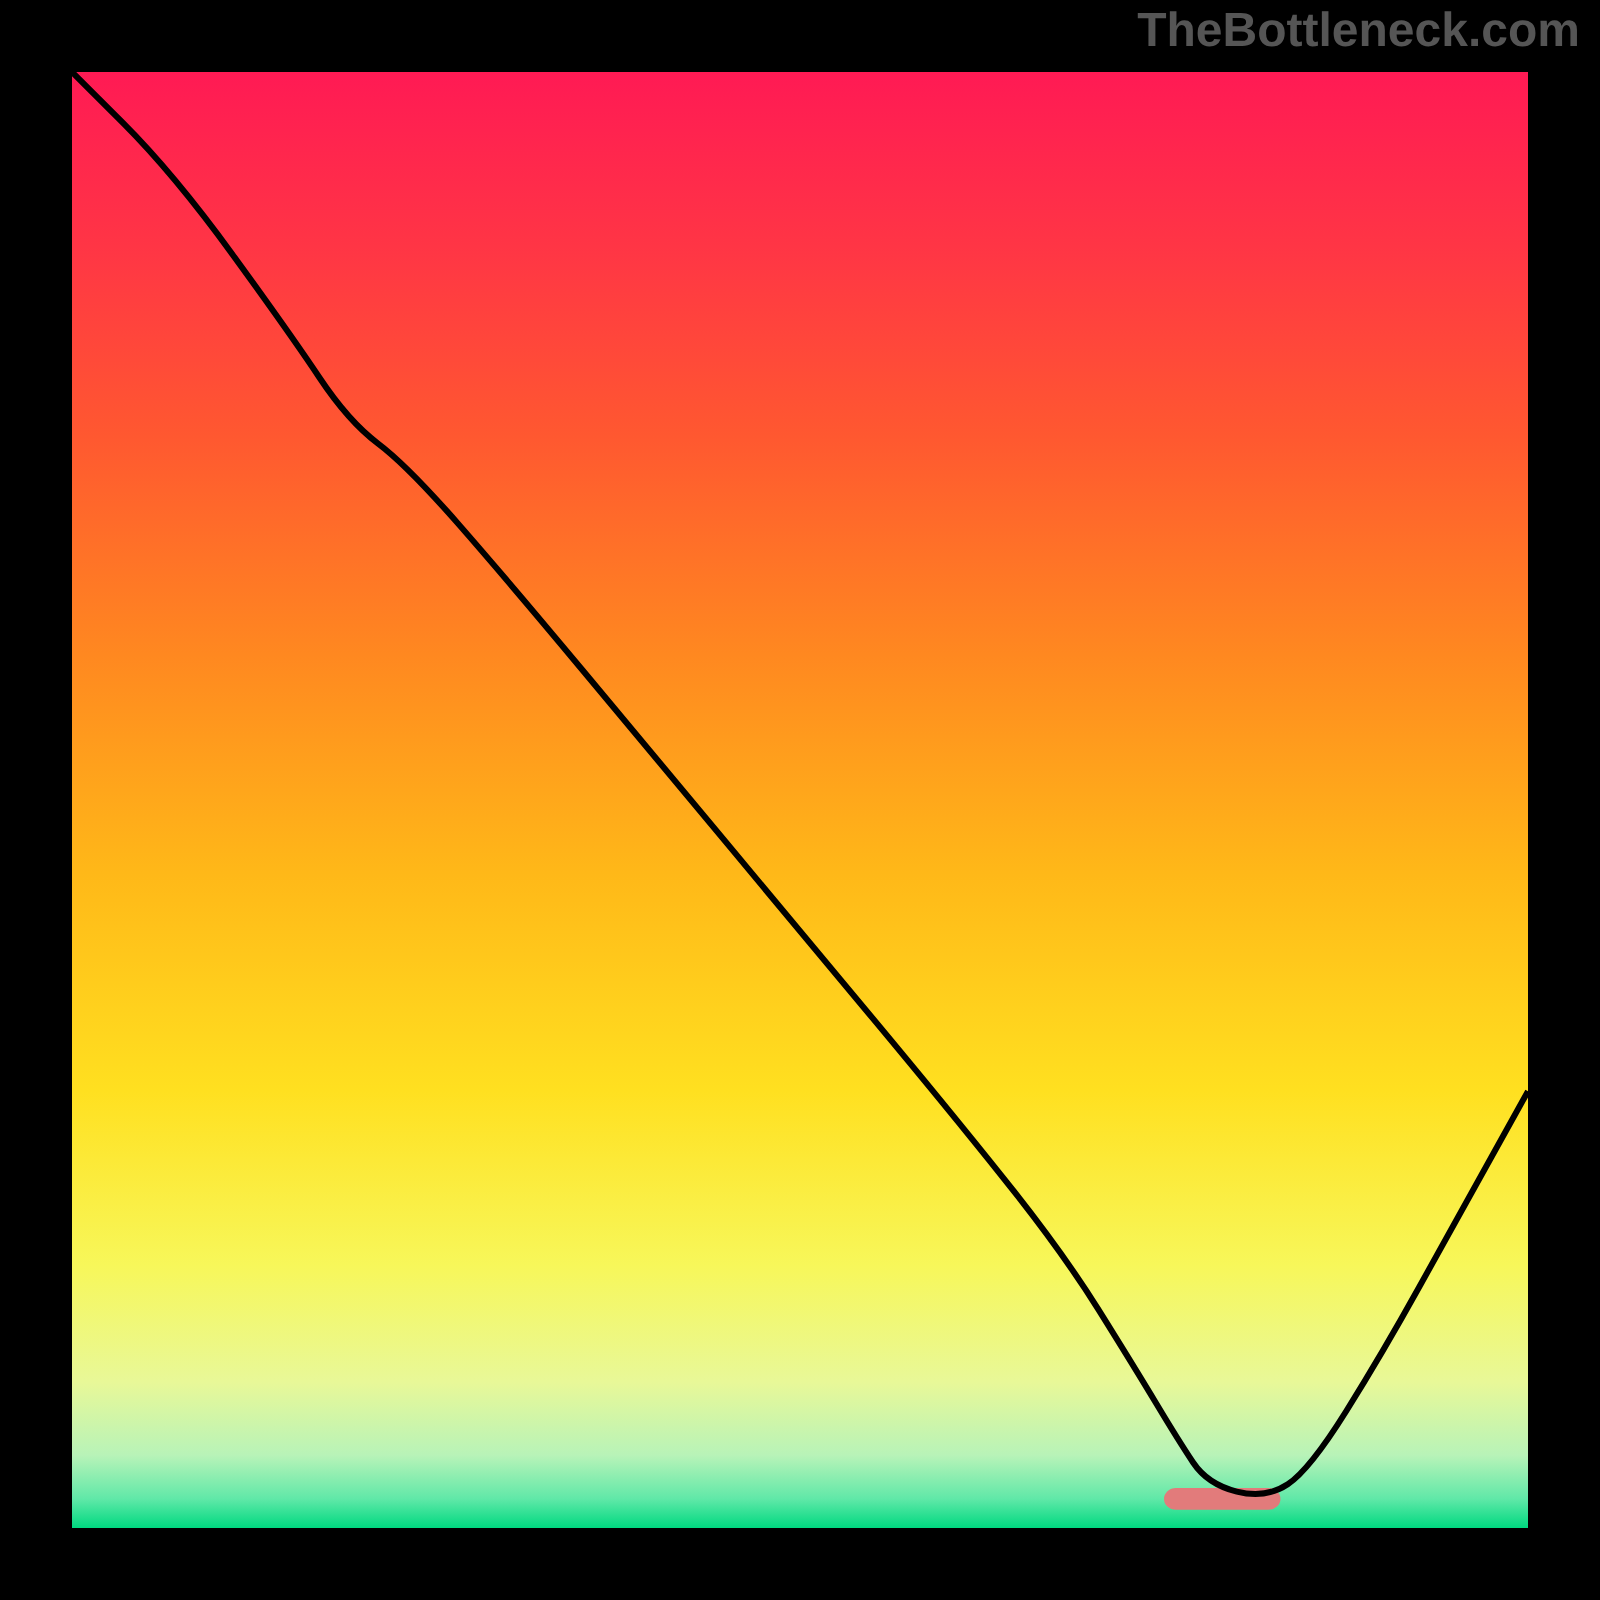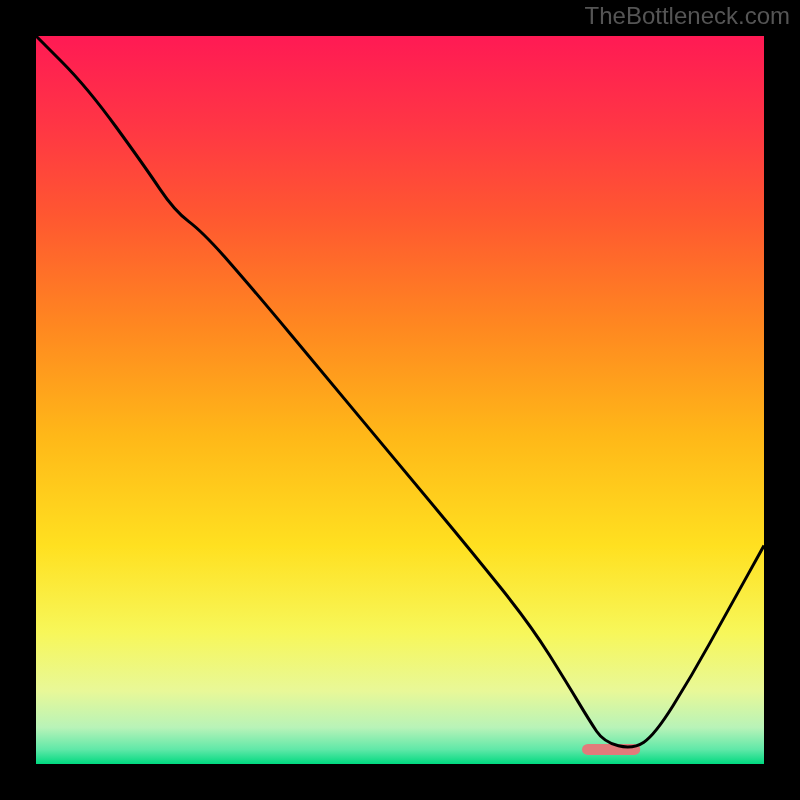--- a/index.html
+++ b/index.html
@@ -13,21 +13,21 @@
   .chart-container {
     position: relative;
     width: 800px;
     height: 800px;
   }
   .watermark {
     position: absolute;
     top: 2px;
     right: 10px;
     font-size: 24px;
-    font-weight: normal;
+    font-weight: bold;
     color: #555555;
     z-index: 10;
   }
   svg {
     display: block;
   }
 </style>
 </head>
 <body>
 

